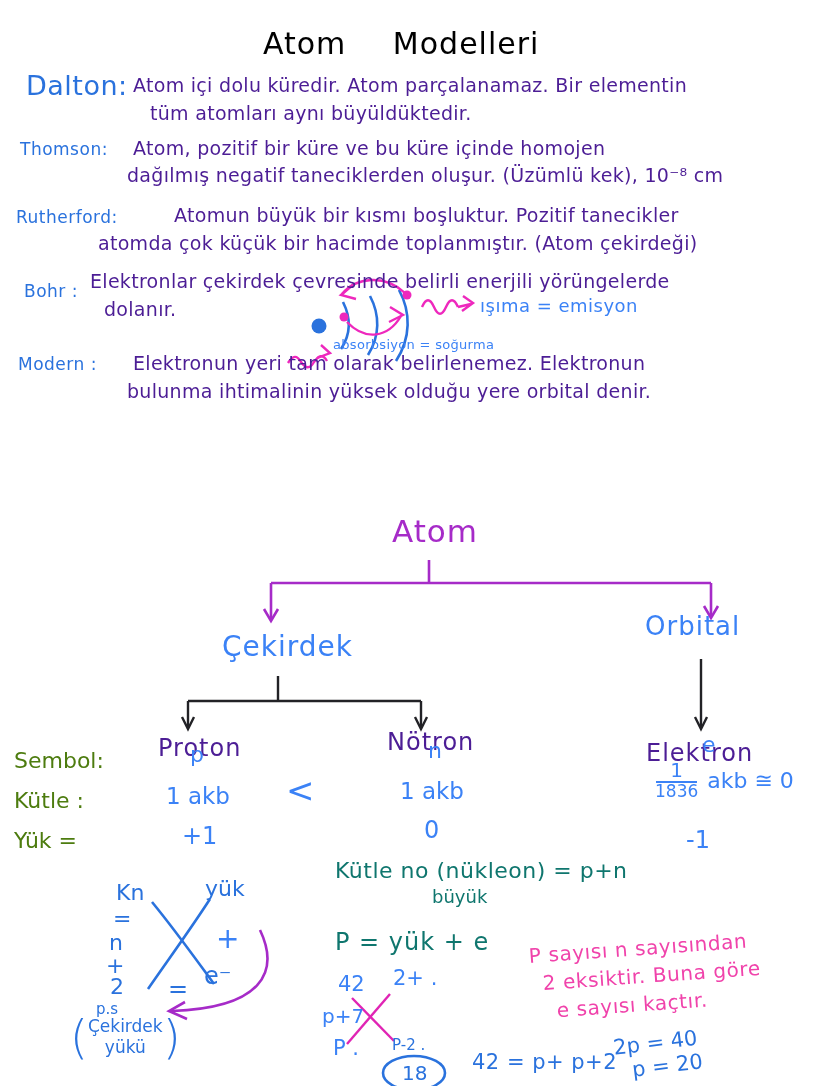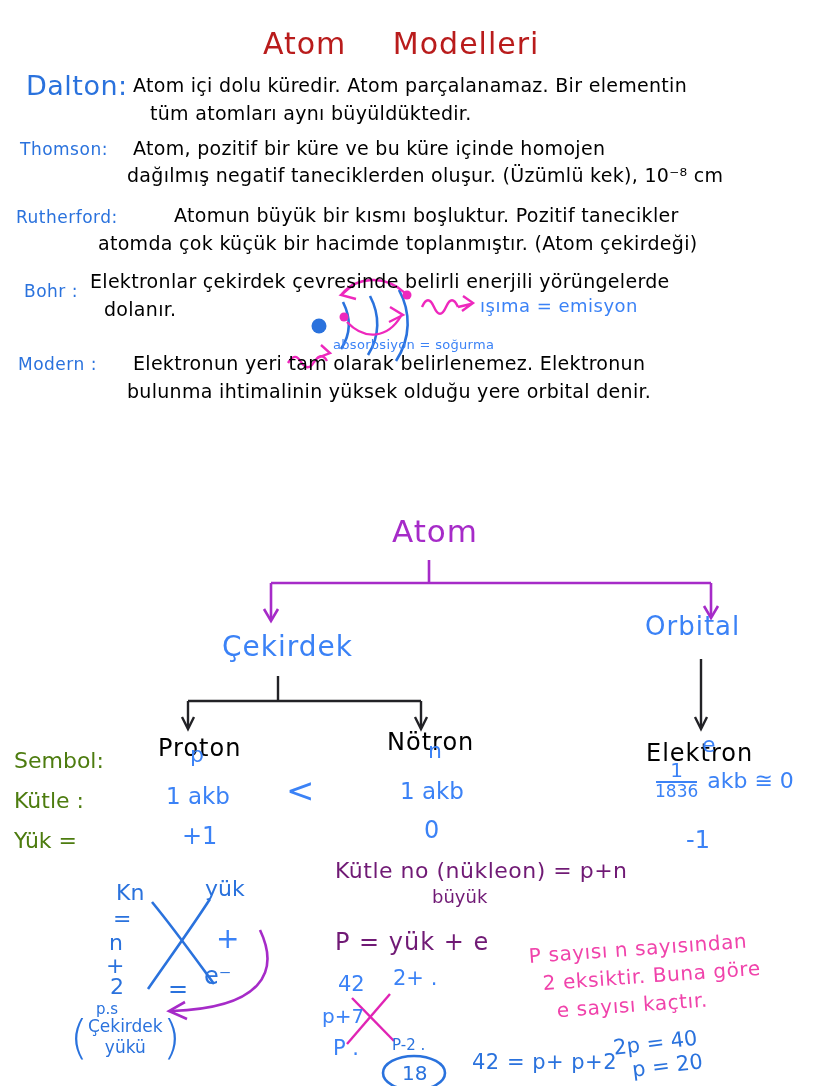--- a/index.html
+++ b/index.html
@@ -1,25 +1,25 @@
 <!DOCTYPE html>
 <html><head>
 <meta charset="utf-8">
 <style>
   *{margin:0;padding:0;box-sizing:border-box}
   html,body{width:828px;height:1086px}
   body{position:relative;background:#ffffff;overflow:hidden;
        font-family:"DejaVu Sans",sans-serif;color:#1d1d20}
   .abs{position:absolute;white-space:nowrap}
-  .ink{color:#000000}
+  .ink{color:#4c1d95}
   .blue{color:#2a72dd}
-  .magenta{color:#b91c1c}
+  .magenta{color:#000000}
   .pink{color:#3b82f6}
   .pinknote{color:#f043ab}
-  .purple{color:#701a75}
+  .purple{color:#0f766e}
   .treepurple{color:#a62bc8}
   .orange{color:#4d7c0f}
   .lbl{font-size:17px;letter-spacing:.5px}
   .bodytxt{font-size:19px;letter-spacing:.3px}
   .svgover{position:absolute;left:0;top:0}
   .frac{display:inline-flex;flex-direction:column;align-items:center;line-height:1.05}
   .frac .num{border-bottom:2.5px solid currentColor;padding:0 14px;font-size:20px}
   .frac .den{font-size:17px}
   .parenbig{font-size:46px;font-weight:200;line-height:1}
 </style>

